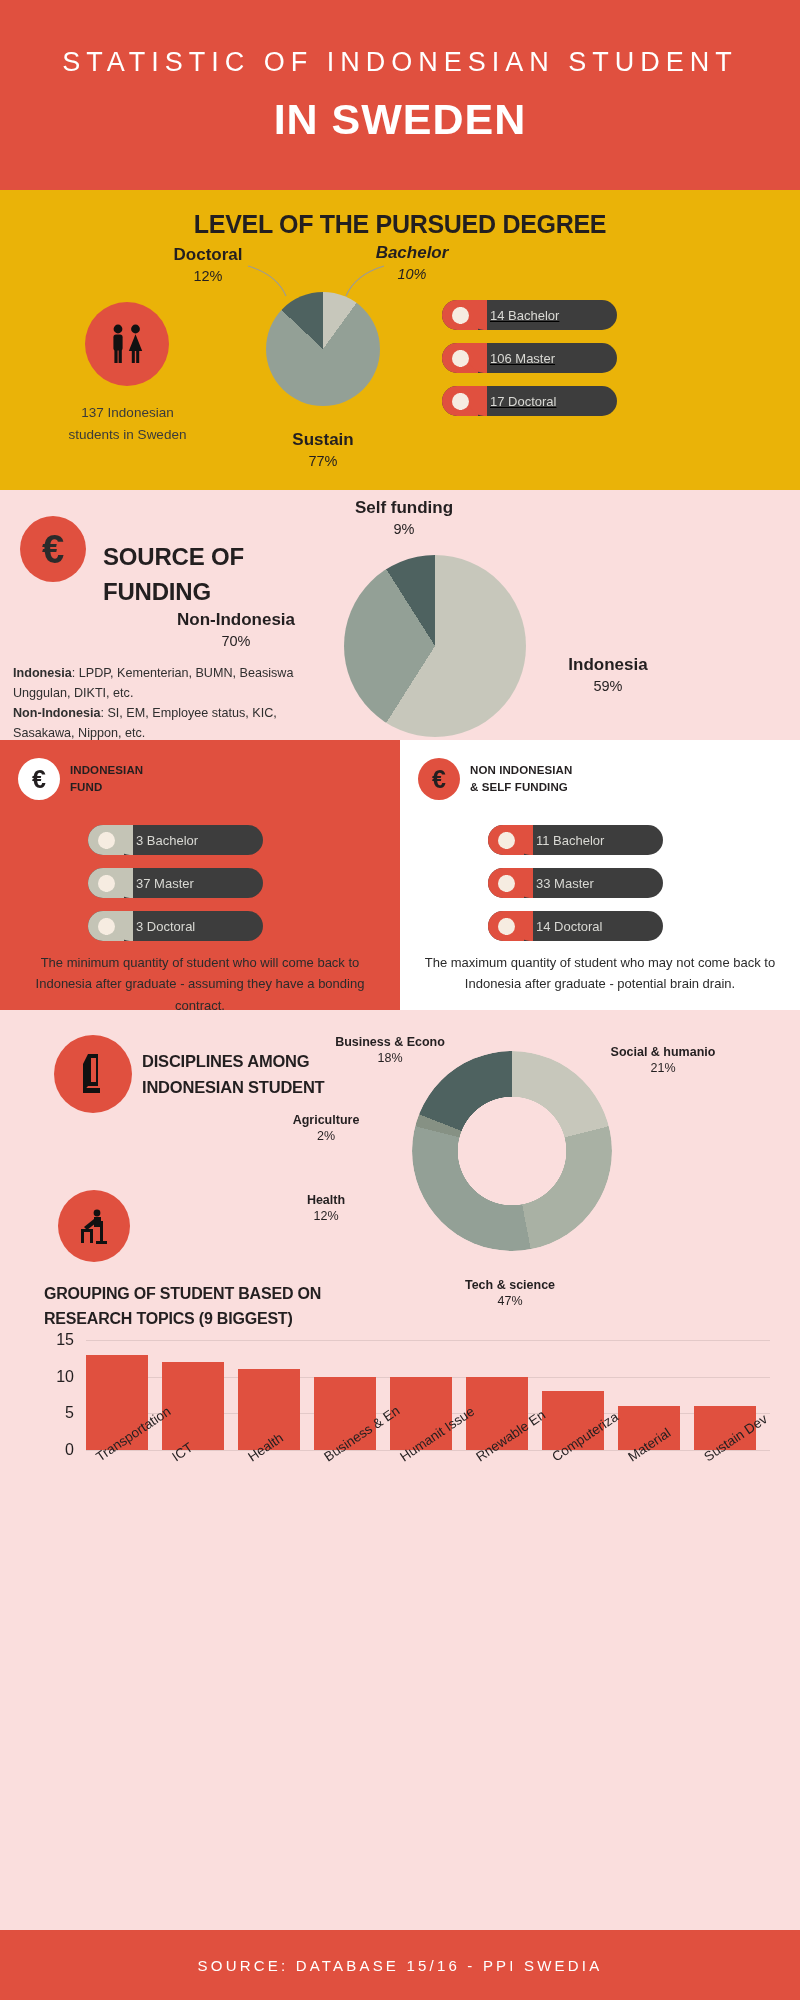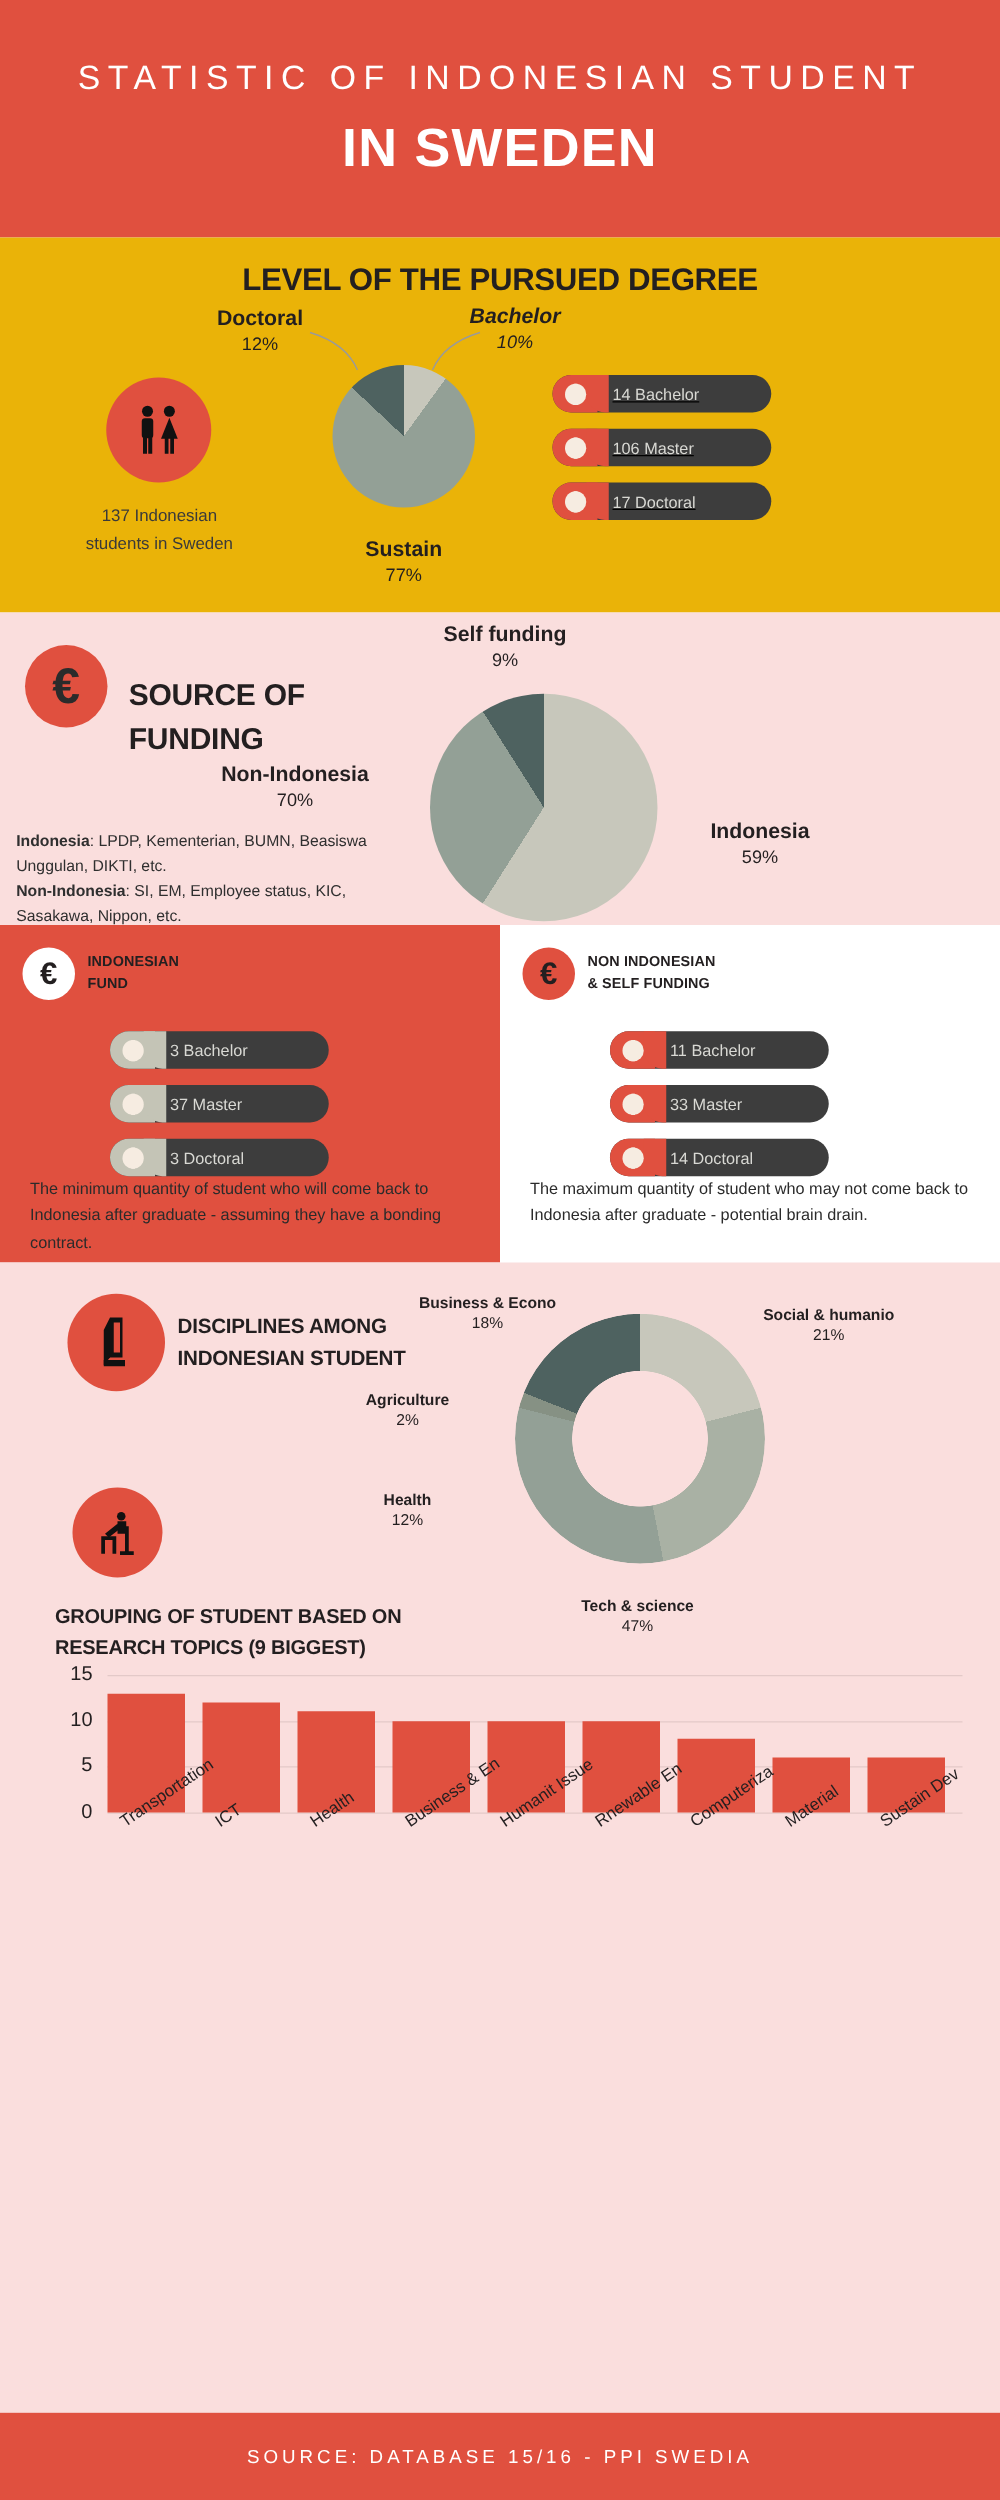--- a/index.html
+++ b/index.html
@@ -228,22 +228,22 @@
   .panel-heading {
     position: absolute;
     left: 70px; top: 22px;
     font-size: 11.5px; font-weight: bold;
     line-height: 1.5; color: #231f20;
     letter-spacing: 0.1px;
   }
   .pill-col-panel { position: absolute; left: 88px; top: 85px; }
   .panel-caption {
     position: absolute;
-    left: 24px; right: 24px; top: 200px;
-    text-align: left;
+    left: 24px; right: 24px; top: 212px;
+    text-align: center;
     font-size: 13px; line-height: 1.65;
     color: #2b2b2b;
   }
 
   
   .sec-bottom {
     height: 920px;
     background: #fadedd;
     position: relative;
   }

